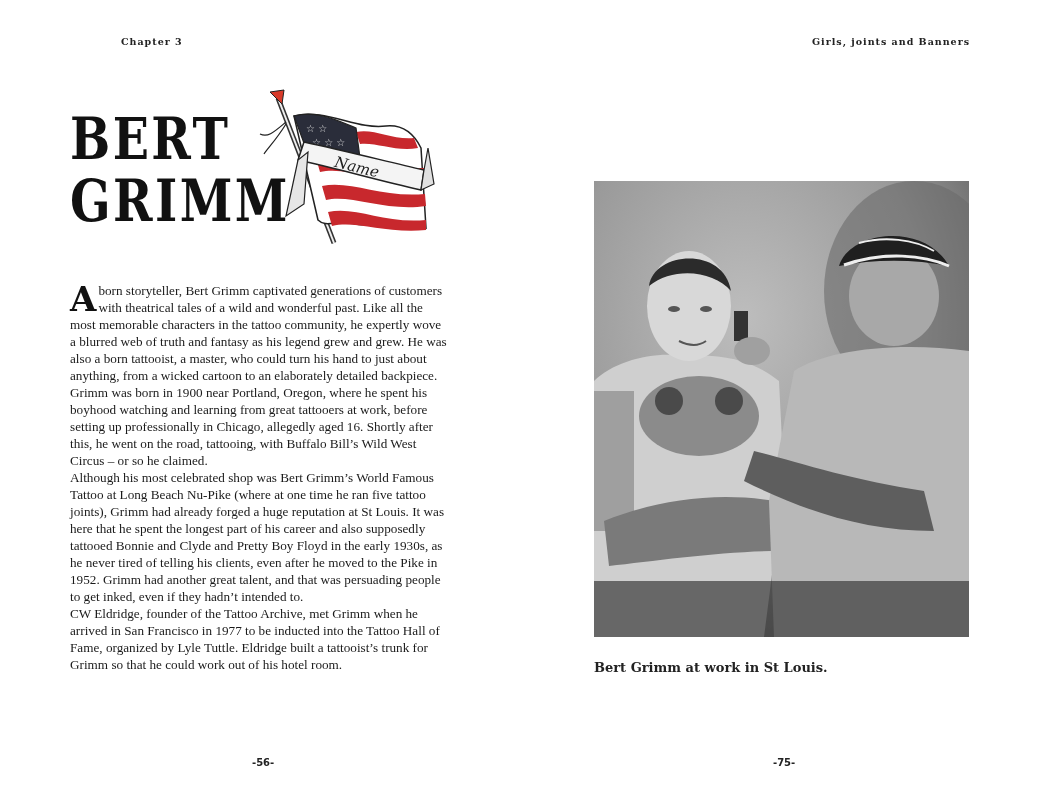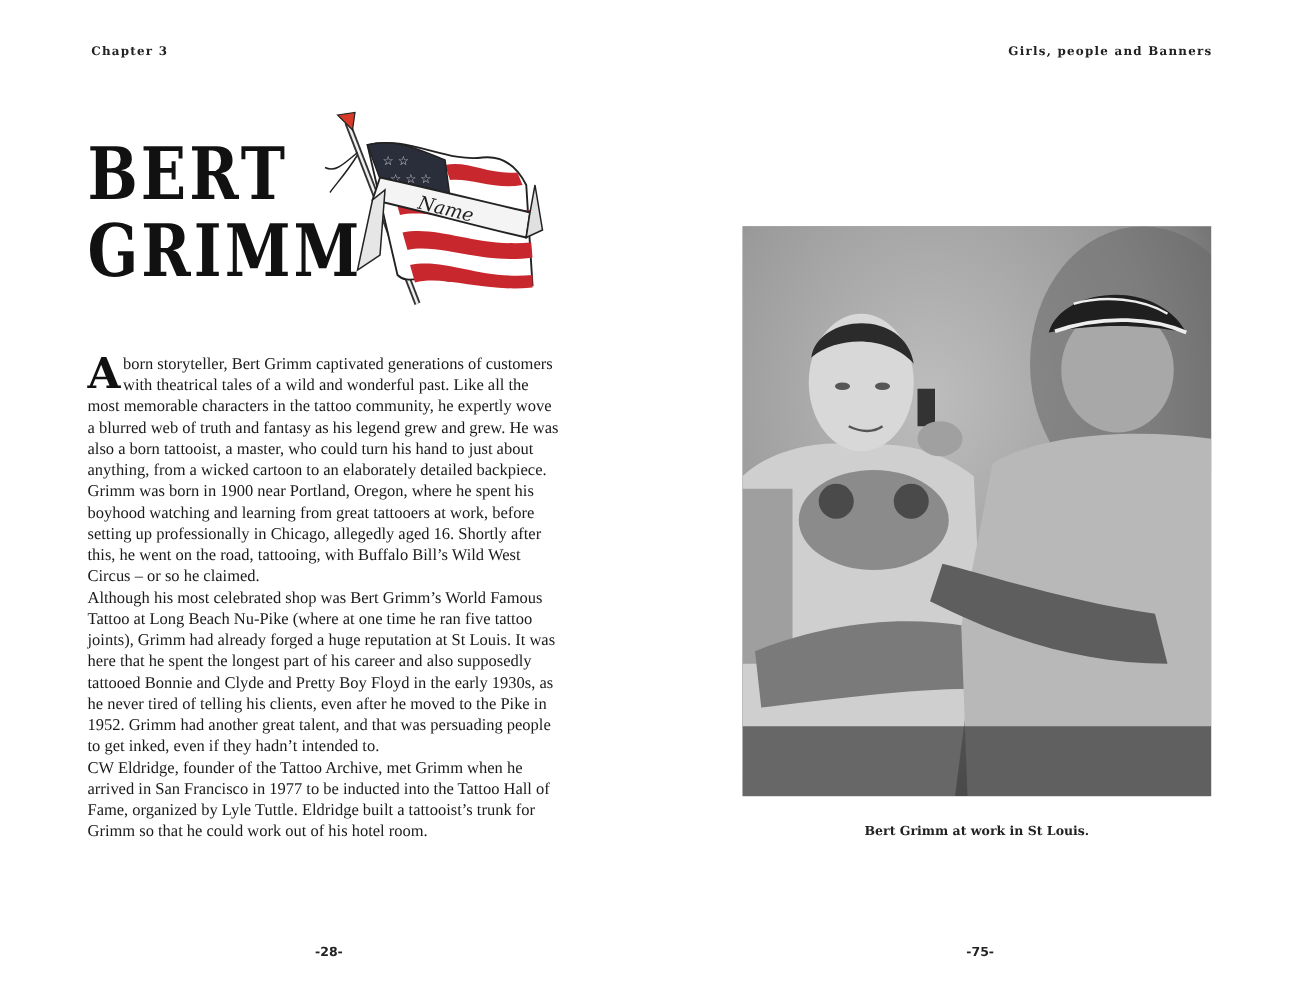--- a/index.html
+++ b/index.html
@@ -1,26 +1,26 @@
 <!DOCTYPE html>
 <html><head>
 <meta charset="utf-8">
 <style>
   html, body { margin:0; padding:0; }
   body { width:1042px; height:800px; background:#ffffff; position:relative; overflow:hidden; font-family:"Liberation Serif", serif; color:#1a1a1a; }
-  .running-head { position:absolute; top:36px; font-family:"DejaVu Serif", serif; font-size:9.5px; font-weight:bold; letter-spacing:1px; color:#222; }
+  .running-head { position:absolute; top:36px; font-family:"DejaVu Serif", serif; font-size:9.5px; font-weight:bold; letter-spacing:1px; color:#222;margin-left:48px; }
   .rh-left { left:73px; }
   .rh-right { right:72px; }
   .title { position:absolute; left:70px; top:108px; font-family:"DejaVu Serif", serif; font-weight:bold; font-size:58px; line-height:62px; letter-spacing:3px; color:#111; transform:scaleX(0.82); transform-origin:left top; }
   .flag { position:absolute; left:256px; top:88px; width:180px; height:160px; }
   .body-text { position:absolute; left:70px; top:282px; width:378px; font-family:"Liberation Serif", serif; font-size:13.2px; line-height:17px; color:#1a1a1a; }
   .body-text p { margin:0; }
   .dropcap { float:left; font-family:"DejaVu Serif", serif; font-weight:bold; font-size:34px; line-height:30px; margin:2px 2px 0 0; color:#111; }
   .photo { position:absolute; left:594px; top:181px; width:375px; height:456px; overflow:hidden; background:#8a8a8a; }
-  .caption { position:absolute; left:594px; width:375px; top:660px; text-align:center; font-family:"DejaVu Serif", serif; font-size:10px; font-weight:bold; color:#222; }
+  .caption { position:absolute; left:594px; width:375px; top:660px; text-align:left; font-family:"DejaVu Serif", serif; font-size:13px; font-weight:bold; color:#222; }
   .folio { position:absolute; top:757px; font-family:"DejaVu Sans", sans-serif; font-size:10px; font-weight:bold; color:#222; }
   .folio-left { left:252px; }
   .folio-right { left:773px; }
 </style>
 </head>
 <body>
 
 <div>
   <div class="running-head rh-left">Chapter 3</div>
 
@@ -55,25 +55,25 @@
       <text x="78" y="84" font-size="15" font-style="italic" fill="#222" font-family="DejaVu Serif, serif" transform="rotate(14 100 80)">Name</text>
     </svg>
   </div>
 
   <div class="body-text">
     <p><span class="dropcap">A</span><span> born storyteller, Bert Grimm captivated generations of customers with theatrical tales of a wild and wonderful past. Like all the most memorable characters in the tattoo community, he expertly wove a blurred web of truth and fantasy as his legend grew and grew. He was also a born tattooist, a master, who could turn his hand to just about anything, from a wicked cartoon to an elaborately detailed backpiece. Grimm was born in 1900 near Portland, Oregon, where he spent his boyhood watching and learning from great tattooers at work, before setting up professionally in Chicago, allegedly aged 16. Shortly after this, he went on the road, tattooing, with Buffalo Bill’s Wild West Circus – or so he claimed.</span></p>
     <p>Although his most celebrated shop was Bert Grimm’s World Famous Tattoo at Long Beach Nu-Pike (where at one time he ran five tattoo joints), Grimm had already forged a huge reputation at St Louis. It was here that he spent the longest part of his career and also supposedly tattooed Bonnie and Clyde and Pretty Boy Floyd in the early 1930s, as he never tired of telling his clients, even after he moved to the Pike in 1952. Grimm had another great talent, and that was persuading people to get inked, even if they hadn’t intended to.</p>
     <p>CW Eldridge, founder of the Tattoo Archive, met Grimm when he arrived in San Francisco in 1977 to be inducted into the Tattoo Hall of Fame, organized by Lyle Tuttle. Eldridge built a tattooist’s trunk for Grimm so that he could work out of his hotel room.</p>
   </div>
 
-  <div class="folio folio-left">-28-</div>
+  <div class="folio folio-left">-56-</div>
 </div>
 
 <div>
-  <div class="running-head rh-right">Girls, people and Banners</div>
+  <div class="running-head rh-right">Girls, joints and Banners</div>
 
   <div class="photo" title="Black and white photograph of two men; a tattooed man seated shirtless while a man in a striped cap tattoos his shoulder">
     <svg width="375" height="456" viewBox="0 0 375 456">
       <defs>
         <radialGradient id="bg" cx="40%" cy="30%" r="80%">
           <stop offset="0%" stop-color="#bdbdbd"></stop>
           <stop offset="60%" stop-color="#9a9a9a"></stop>
           <stop offset="100%" stop-color="#5a5a5a"></stop>
         </radialGradient>
       </defs>

